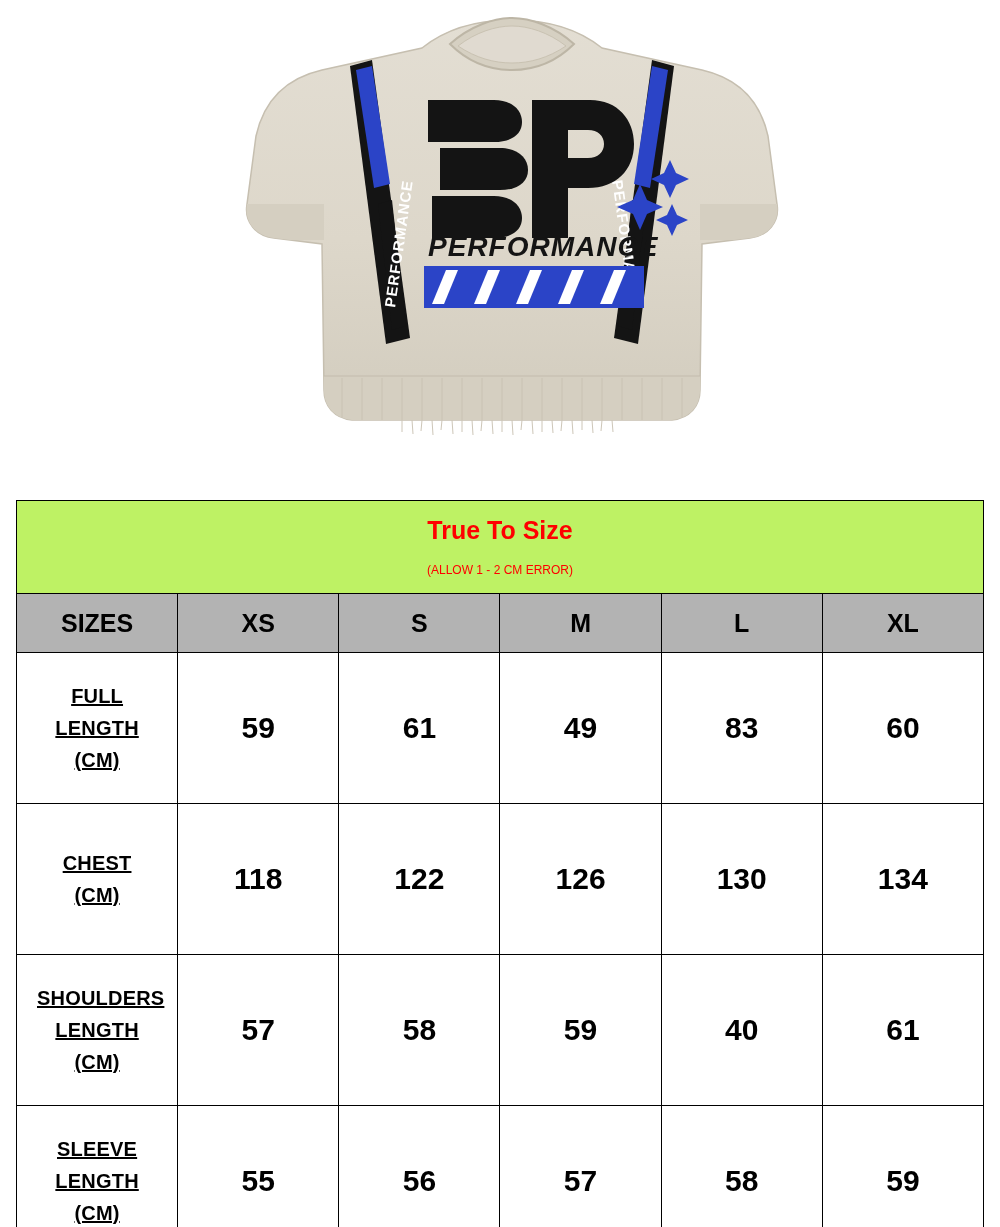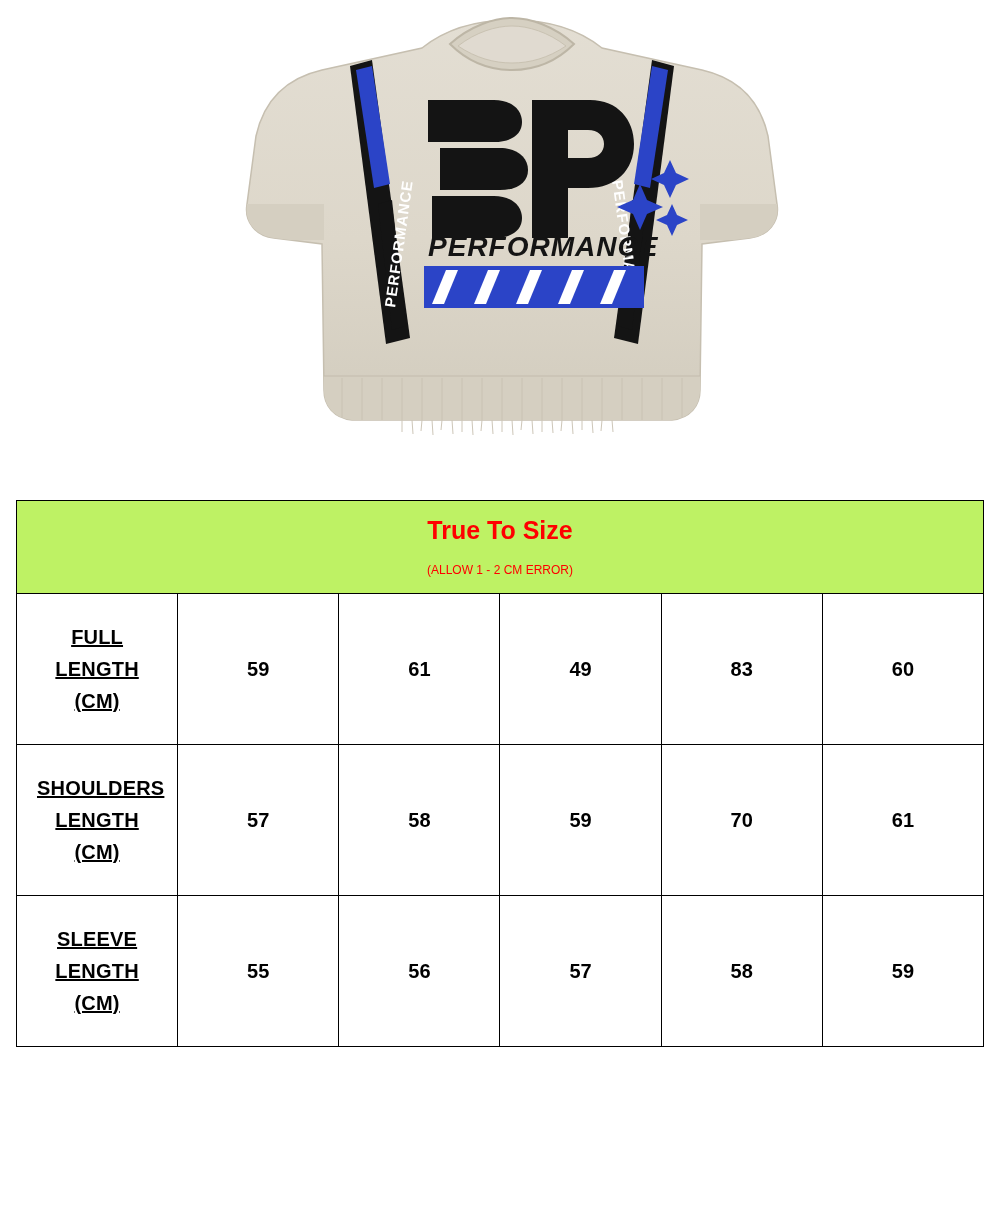--- a/index.html
+++ b/index.html
@@ -71,21 +71,21 @@
   }
   .row-label {
     font-size: 20px;
     font-weight: bold;
     line-height: 1.6;
     padding: 14px 20px;
     letter-spacing: 0.2px;
     text-decoration: underline;
   }
   .row-value {
-    font-size: 20px;
+    font-size: 30px;
     font-weight: bold;
     padding: 16px 2px;
   }
   .data-row td {
     height: 118px;
   }
 </style>
 </head>
 <body>
 
@@ -216,45 +216,64 @@
 </div>
 
 <table class="chart">
   <tbody>
     <tr>
       <td class="banner-cell" colspan="6">
         <div class="banner-title">True To Size</div>
         <div class="banner-sub">(ALLOW 1 - 2 CM ERROR)</div>
       </td>
     </tr>
+    <tr class="head-row">
+      <td style="width:176px">SIZES</td>
+      <td style="width:158px">XS</td>
+      <td style="width:158px">S</td>
+      <td style="width:158px">M</td>
+      <td style="width:158px">L</td>
+      <td style="width:158px">XL</td>
+    </tr>
 
     <tr class="data-row">
       <td class="row-label">
         <div>FULL</div>
         <div>LENGTH</div>
         <div>(CM)</div>
       </td>
       <td class="row-value">59</td>
       <td class="row-value">61</td>
       <td class="row-value">49</td>
       <td class="row-value">83</td>
       <td class="row-value">60</td>
     </tr>
 
+    <tr class="data-row">
+      <td class="row-label">
+        <div>CHEST</div>
+        <div>(CM)</div>
+      </td>
+      <td class="row-value">118</td>
+      <td class="row-value">122</td>
+      <td class="row-value">126</td>
+      <td class="row-value">130</td>
+      <td class="row-value">134</td>
+    </tr>
 
     <tr class="data-row">
       <td class="row-label">
         <div>SHOULDERS</div>
         <div>LENGTH</div>
         <div>(CM)</div>
       </td>
       <td class="row-value">57</td>
       <td class="row-value">58</td>
       <td class="row-value">59</td>
-      <td class="row-value">70</td>
+      <td class="row-value">40</td>
       <td class="row-value">61</td>
     </tr>
 
     <tr class="data-row">
       <td class="row-label">
         <div>SLEEVE</div>
         <div>LENGTH</div>
         <div>(CM)</div>
       </td>
       <td class="row-value">55</td>

